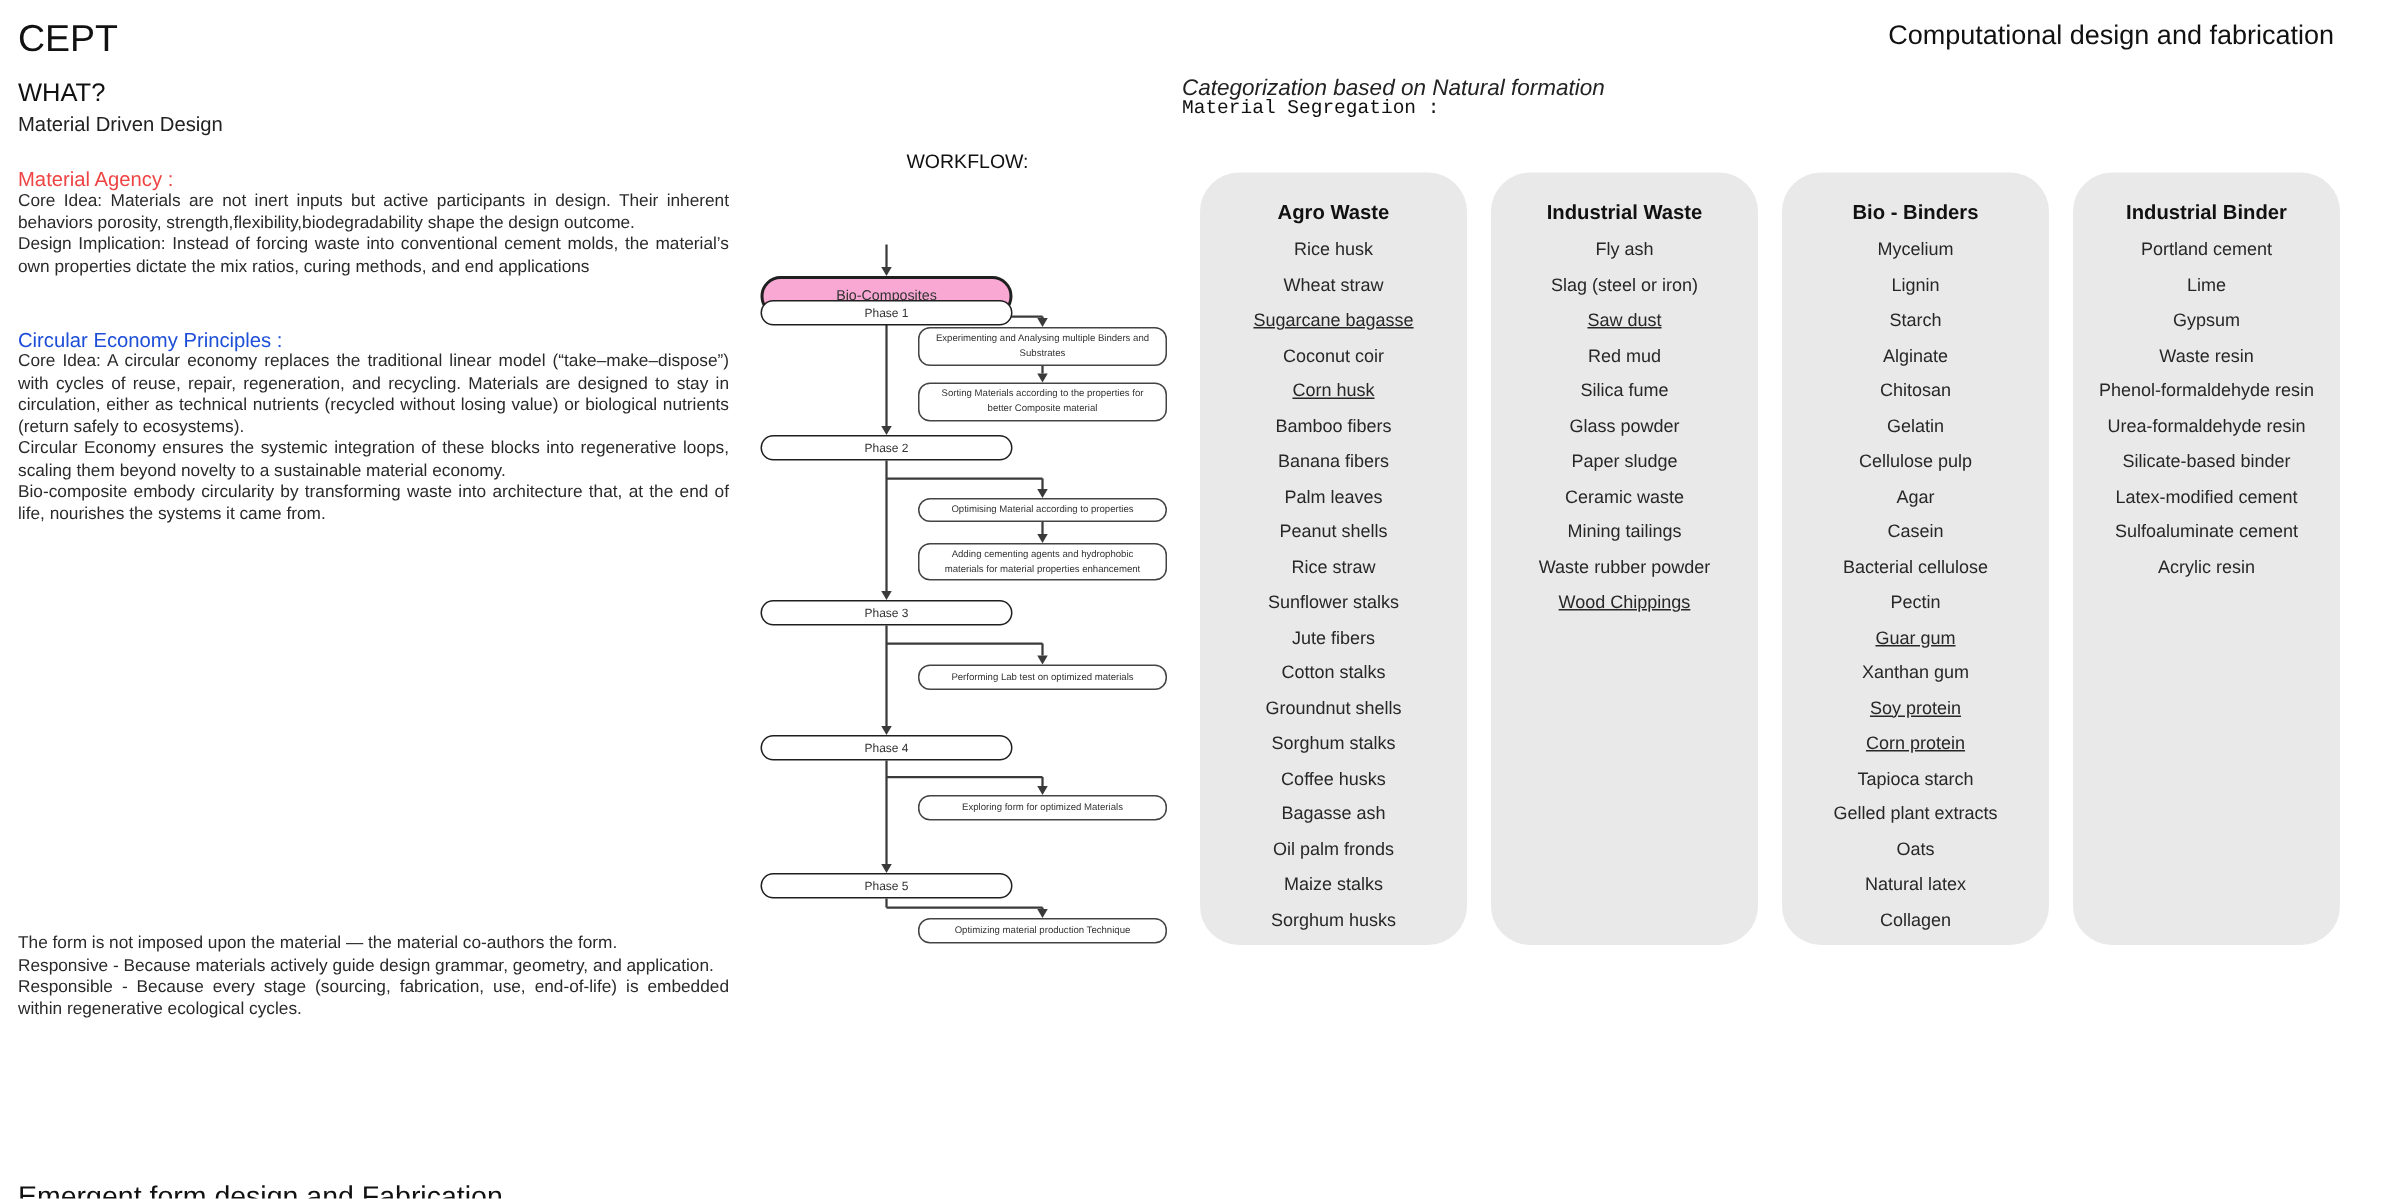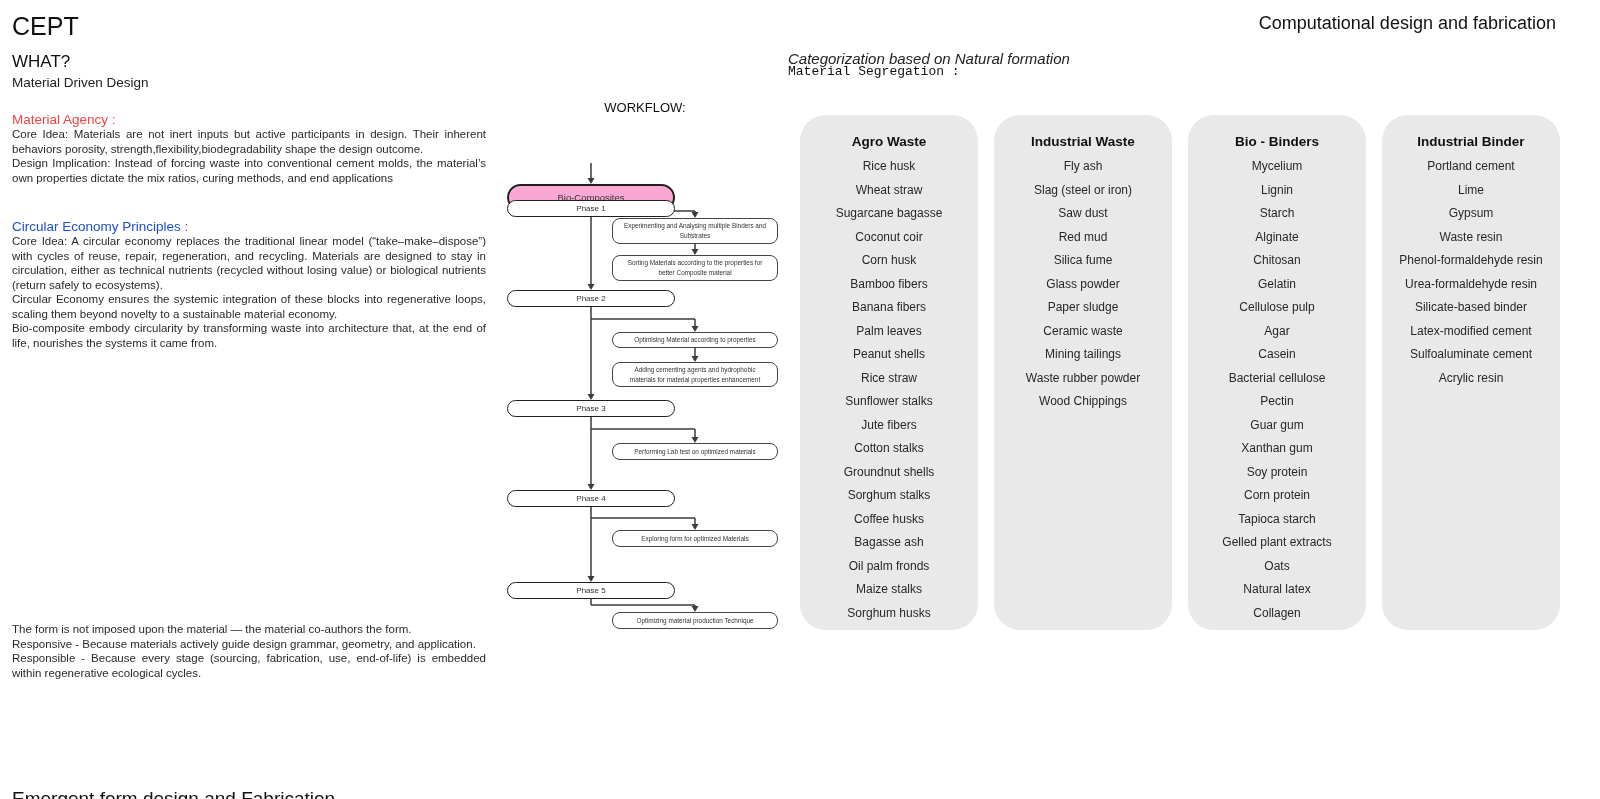--- a/index.html
+++ b/index.html
@@ -46,21 +46,21 @@
   .seg-kicker{position:absolute;left:788px;top:50px;font-size:15px;color:#222;font-style:italic;}
   .seg-title{position:absolute;left:788px;top:64px;font-size:13px;color:#111;font-family:Liberation Mono, monospace;}
   .panels{position:absolute;left:800px;top:115px;display:flex;gap:16px;}
   .panel{
     width:178px;height:515px;box-sizing:border-box;background:#e9e9e9;border-radius:26px;
     padding-top:19px;text-align:center;
   }
   .panel h3{margin:0 0 10px 0;font-size:13.5px;color:#111;}
   .panel ul{list-style:none;margin:0;padding:0 12px;}
   .panel li{font-size:12px;line-height:14px;margin-bottom:9.5px;color:#272727;}
-  .panel li.u{}
+  .panel li.u{text-decoration:underline;}
 </style>
 </head>
 <body>
 
 <div class="brand">CEPT</div>
 <div class="top-right">Computational design and fabrication</div>
 
 <div class="left-col">
   <div class="what">WHAT?</div>
   <div class="subtitle">Material Driven Design</div>

